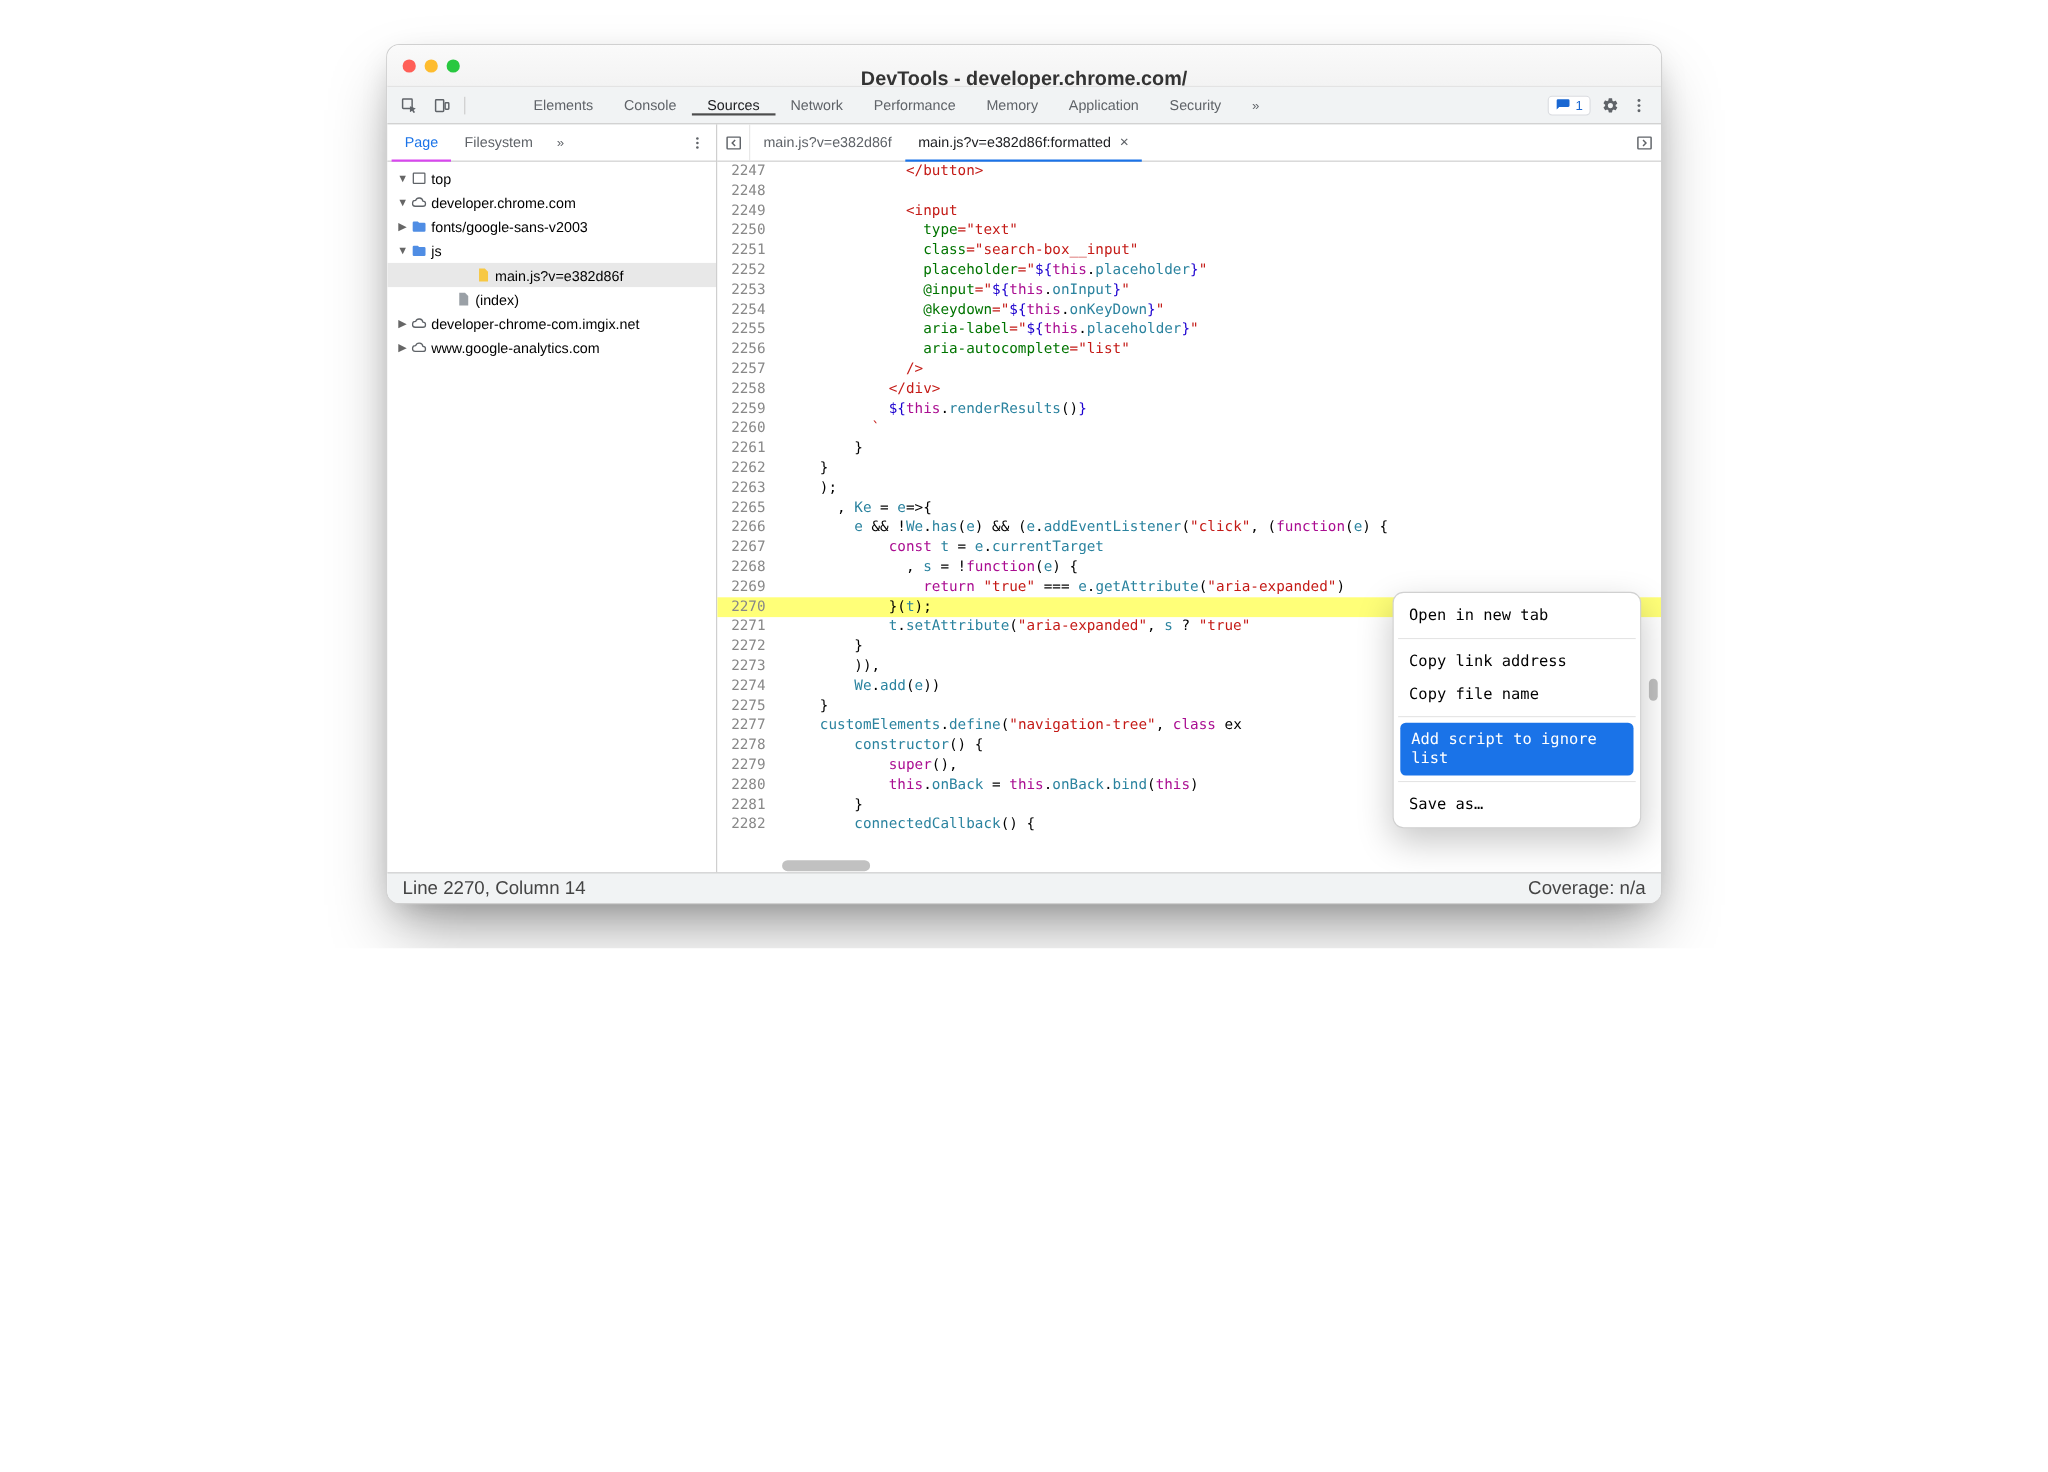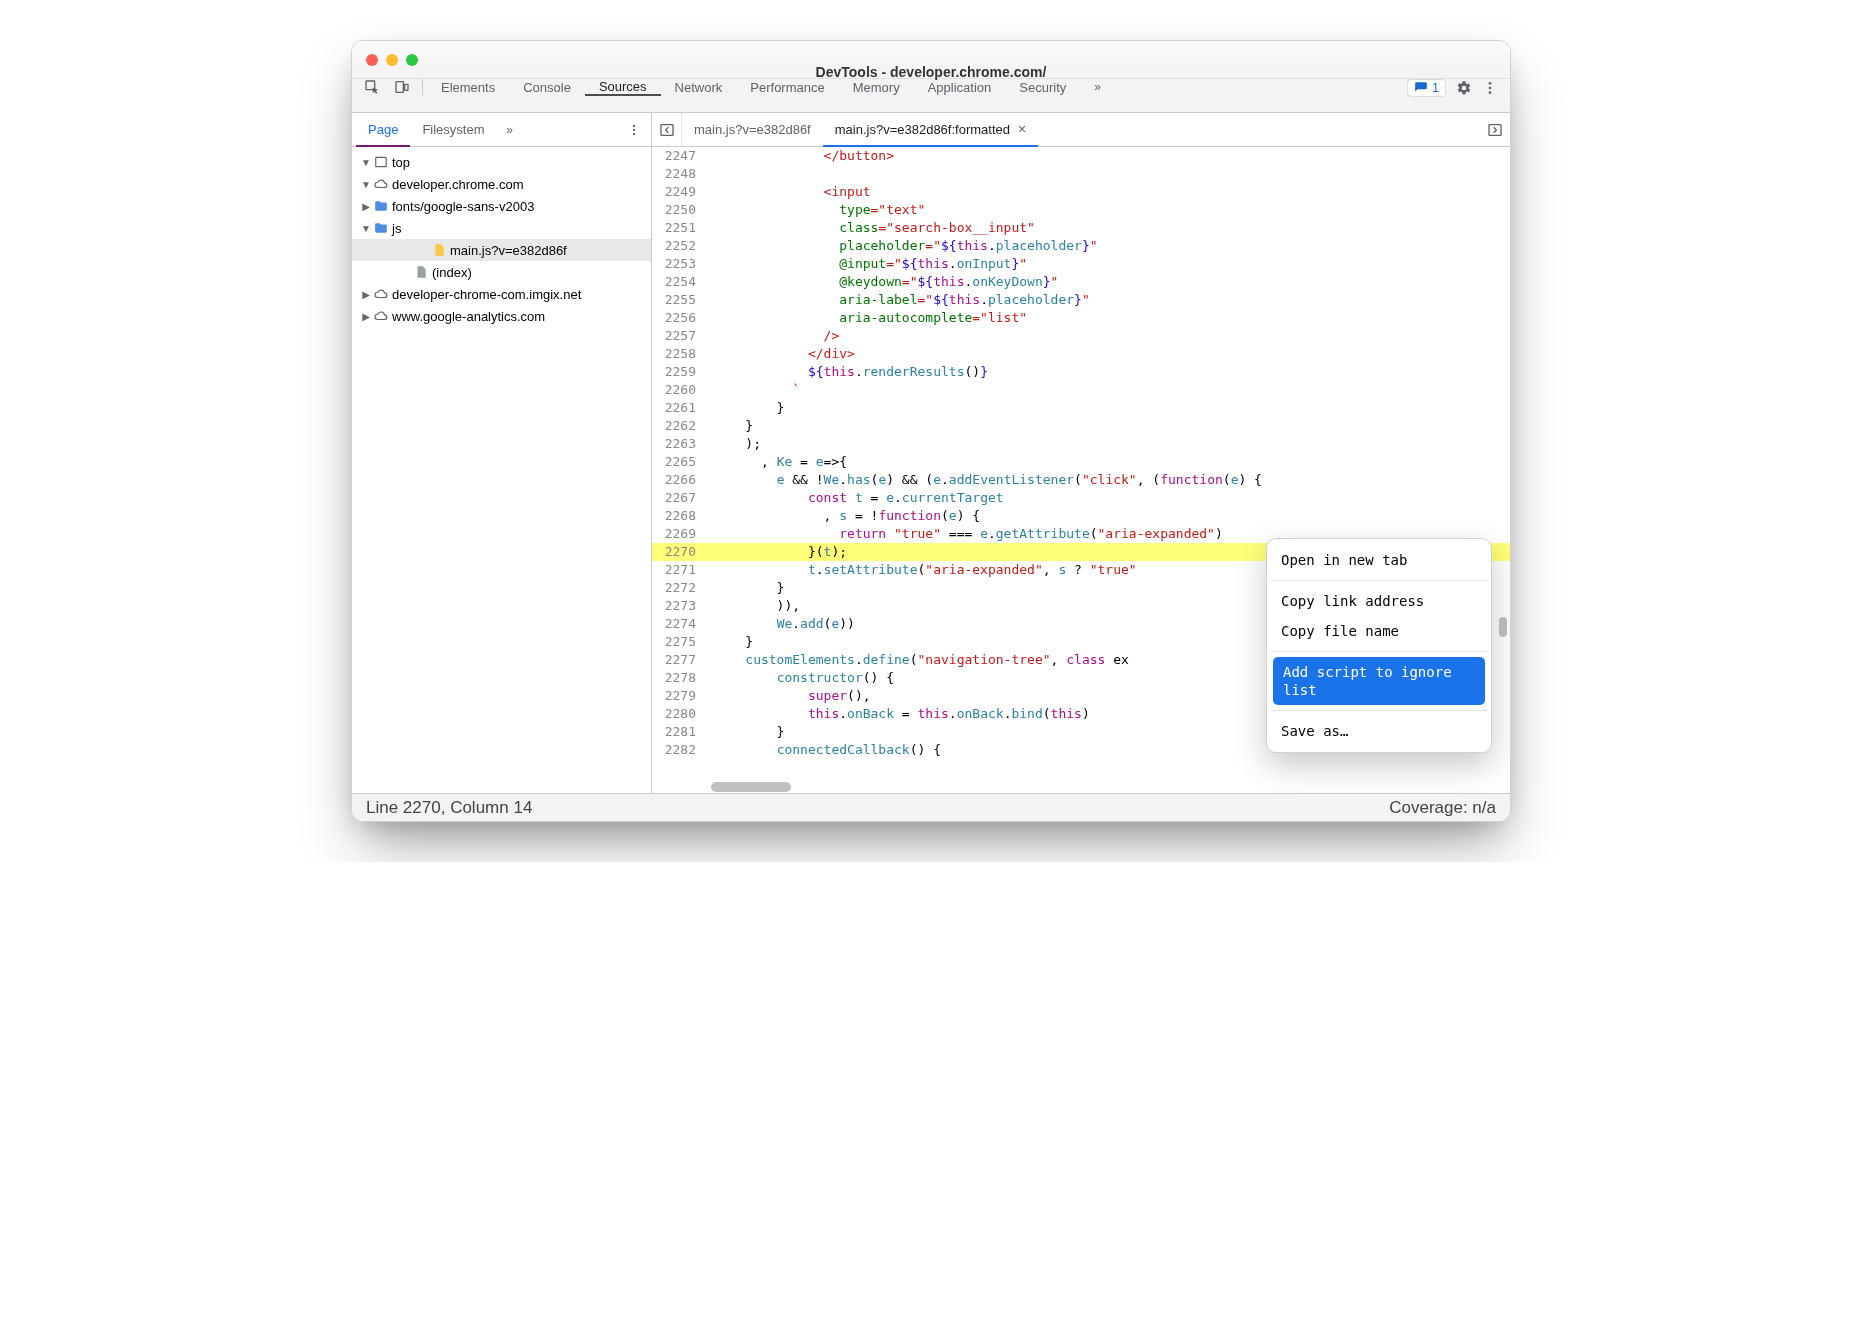--- a/index.html
+++ b/index.html
@@ -44,30 +44,31 @@
     display:flex;
     align-items:center;
     background:linear-gradient(#fafafa,#f3f3f3);
     border-bottom:1px solid #e0e0e0;
     padding:0 14px;
     position:relative;
   }
   .traffic-lights { display:flex; gap:8px; }
   .traffic-lights .dot { width:12px; height:12px; border-radius:50%; }
   .dot.red{background:#ff5f57;} .dot.yellow{background:#febc2e;} .dot.green{background:#28c840;}
-  .titlebar .title { position:absolute; left:0; right:0; text-align:center; font-weight:600; font-size:14px; color:#333; pointer-events:none;margin-top:24px;}
+  .titlebar .title { position:absolute; left:0; right:0; text-align:center; font-weight:600; font-size:18px; color:#333; pointer-events:none;margin-top:24px;}
 
   
   .main-toolbar {
     height:34px;
     background:var(--toolbar-bg);
     border-bottom:1px solid var(--border);
     display:flex;
-    align-items:flex-start;
+    align-items:center;
     font-size:13px;
+    gap:44px;
   }
   .main-toolbar .left-icons { display:flex; align-items:center; gap:14px; padding:0 12px; border-right:1px solid var(--border);}
   .main-toolbar .panel-tabs { display:flex; align-items:stretch; flex:1; padding-left:4px;}
   .panel-tab { padding: 0 14px; display:flex; align-items:center; color:var(--text-muted); cursor:pointer;}
   .panel-tab.active { color:var(--text); border-bottom:2px solid #555; font-weight:400; margin-bottom:-1px; background:#fff0;}
   .panel-tab.active { border-bottom:2px solid #1a73e8; border-bottom-color:#333; }
   .panel-tab.active { border-bottom-color:#1a73e8; }
   .panel-tab.active { color:#202124; }
   .panel-tab.active { border-bottom:2px solid var(--text);}
   .panel-tab.active { color:#202124; border-bottom:2px solid #1a73e8;}
@@ -82,21 +83,21 @@
   .icon { width:16px; height:16px; color:var(--icon); display:inline-flex; }
   .icon svg { width:100%; height:100%; }
 
   
   .content { display:flex; height:680px; }
 
   
   .sidebar { width:300px; border-right:1px solid var(--border); display:flex; flex-direction:column; }
   .sidebar-tabs { height:34px; display:flex; align-items:stretch; border-bottom:1px solid var(--border); font-size:13px; padding:0 4px;}
   .sidebar-tab { padding:0 12px; display:flex; align-items:center; color:var(--text-muted); cursor:pointer;}
-  .sidebar-tab.active { color:#1a73e8; border-bottom:2px solid #701a75; margin-bottom:-1px;}
+  .sidebar-tab.active { color:#1a73e8; border-bottom:2px solid #d946ef; margin-bottom:-1px;}
   .sidebar-tabs .spacer{flex:1;}
   .sidebar-tabs .chevron, .sidebar-tabs .kebab { width:26px; display:flex; align-items:center; justify-content:center; color:var(--icon); cursor:pointer;}
 
   .file-tree { flex:1; overflow:auto; font-size:13px; padding-top:4px;}
   .file-tree .row { display:flex; align-items:center; height:22px; padding-left:8px; cursor:pointer; white-space:nowrap;}
   .file-tree .row.selected { background:var(--file-tree-selected);}
   .file-tree .tw { width:12px; display:inline-flex; justify-content:center; color:#666; font-size:10px;}
   .file-tree .ic { width:18px; display:inline-flex; justify-content:center; align-items:center;}
   .file-tree .label { padding-left:2px;}
   .indent-0{padding-left:6px;} .indent-1{padding-left:22px;} .indent-2{padding-left:38px;} .indent-3{padding-left:54px;}

